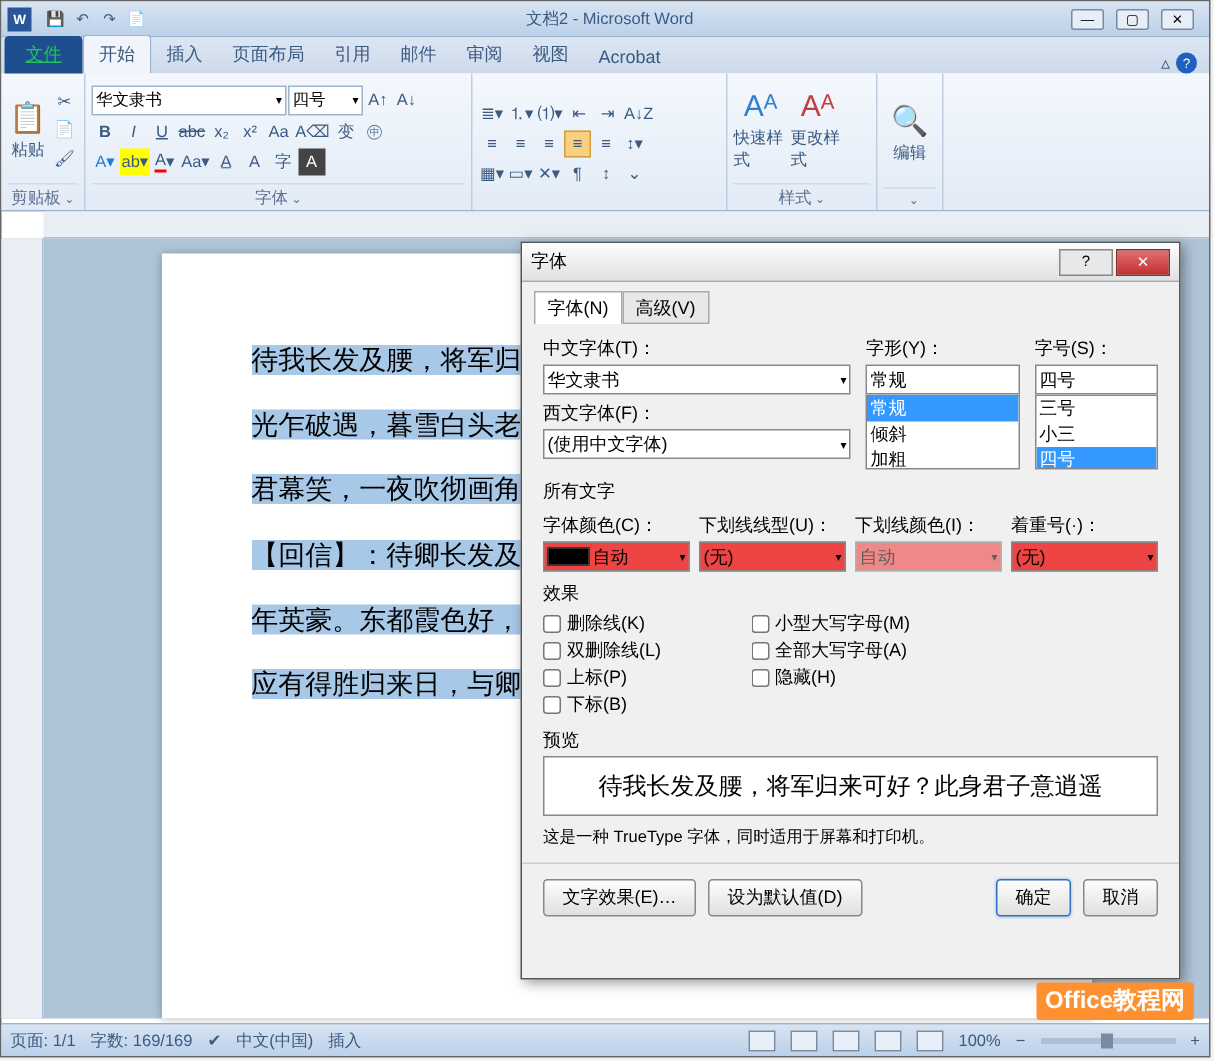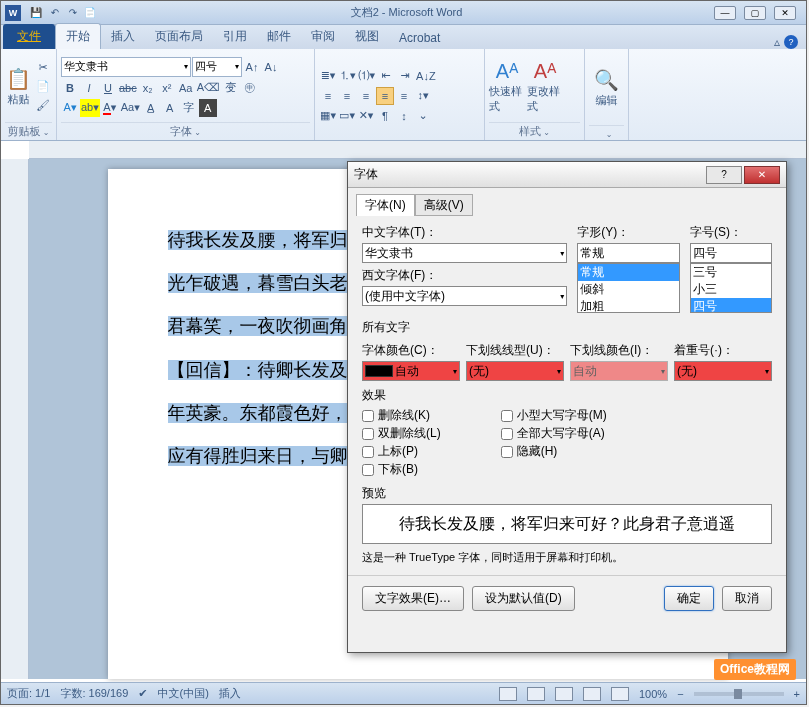--- a/index.html
+++ b/index.html
@@ -11,21 +11,21 @@
   .titlebar { height: 24px; background: linear-gradient(#d7e4f2, #bcd0e9); display: flex; align-items: center; font-size: 11px; border-bottom: 1px solid #9db2cc; }
   .app-icon { width: 16px; height: 16px; background: #2b579a; color: #fff; font-size: 9px; font-weight: bold; display: flex; align-items: center; justify-content: center; margin: 0 4px; }
   .qat { display: flex; gap: 2px; margin-left: 4px; }
   .qat-btn { width: 16px; height: 16px; display: flex; align-items: center; justify-content: center; font-size: 10px; color: #3b5a82; }
   .title-text { flex: 1; text-align: center; color: #3b5a82; }
   .winbtns { display: flex; gap: 8px; margin-right: 10px; }
   .winbtn { width: 22px; height: 14px; border: 1px solid #7a8aa0; background: #e8eef7; border-radius: 2px; font-size: 9px; display: flex; align-items: center; justify-content: center; }
   
   
   .ribbon-tabs { height: 24px; background: linear-gradient(#dce7f4, #cdd9ea); display: flex; align-items: flex-end; font-size: 12px; padding-left: 2px; }
-  .file-tab { background: #1e4e8e; color: #eab308; padding: 4px 14px; border-radius: 3px 3px 0 0; text-decoration: underline; }
+  .file-tab { background: #1e4e8e; color: #22c55e; padding: 4px 14px; border-radius: 3px 3px 0 0; text-decoration: underline; }
   .rtab { padding: 4px 10px; color: #3b5a82; cursor: pointer; }
   .rtab.active { background: #f1f5fb; border: 1px solid #9db2cc; border-bottom: none; border-radius: 3px 3px 0 0; }
   .help-area { margin-left: auto; display: flex; gap: 4px; padding-right: 8px; align-items: center; }
   .help-ic { width: 14px; height: 14px; border-radius: 50%; background: #2060c0; color: #fff; font-size: 9px; display: flex; align-items: center; justify-content: center; }
   
   
   .ribbon { height: 92px; background: linear-gradient(#f4f8fd, #e2ebf6); border-bottom: 1px solid #9db2cc; display: flex; font-size: 11px; }
   .group { border-right: 1px solid #c0cde0; padding: 2px 4px 0 4px; display: flex; flex-direction: column; }
   .group-body { flex: 1; display: flex; gap: 2px; }
   .group-label { text-align: center; color: #5d7290; font-size: 11px; padding: 1px 0; border-top: 1px solid #d0dae8; }
@@ -80,21 +80,21 @@
   .chkrow { display: flex; gap: 60px; margin-top: 2px; }
   .chkcol label { display: flex; align-items: center; gap: 4px; margin: 1px 0; }
   .chkcol input { width: 12px; height: 12px; }
   .preview-box { border: 1px solid #888; background: #fff; height: 40px; display: flex; align-items: center; justify-content: center; font-family: "STLiti","华文隶书",serif; font-size: 16px; margin-top: 2px; }
   .hint { font-size: 11px; margin: 6px 0; }
   .dlg-btns { border-top: 1px solid #ccc; padding: 10px 14px; display: flex; gap: 8px; background: #f0f0f0; }
   .dlg-btns .spacer { flex: 1; }
   .dbtn { border: 1px solid #888; background: linear-gradient(#fdfdfd,#e0e0e0); padding: 3px 12px; font-size: 12px; border-radius: 3px; }
   .dbtn.primary { border: 1px solid #3070c0; box-shadow: 0 0 2px #6fa8e8; }
   
-  .watermark { position: absolute; right: 10px; bottom: 24px; background: #ff9030; color: #fff; padding: 2px 6px; font-size: 12px; font-weight: bold; border-radius: 2px; }
+  .watermark { position: absolute; right: 10px; bottom: 24px; background: #ff9030; color: #fff; padding: 2px 6px; font-size: 16px; font-weight: bold; border-radius: 2px; }
 </style>
 </head>
 <body>
 
 <div class="window">
 
   <div class="titlebar">
     <div class="app-icon">W</div>
     <div class="qat">
       <div class="qat-btn">💾</div>

